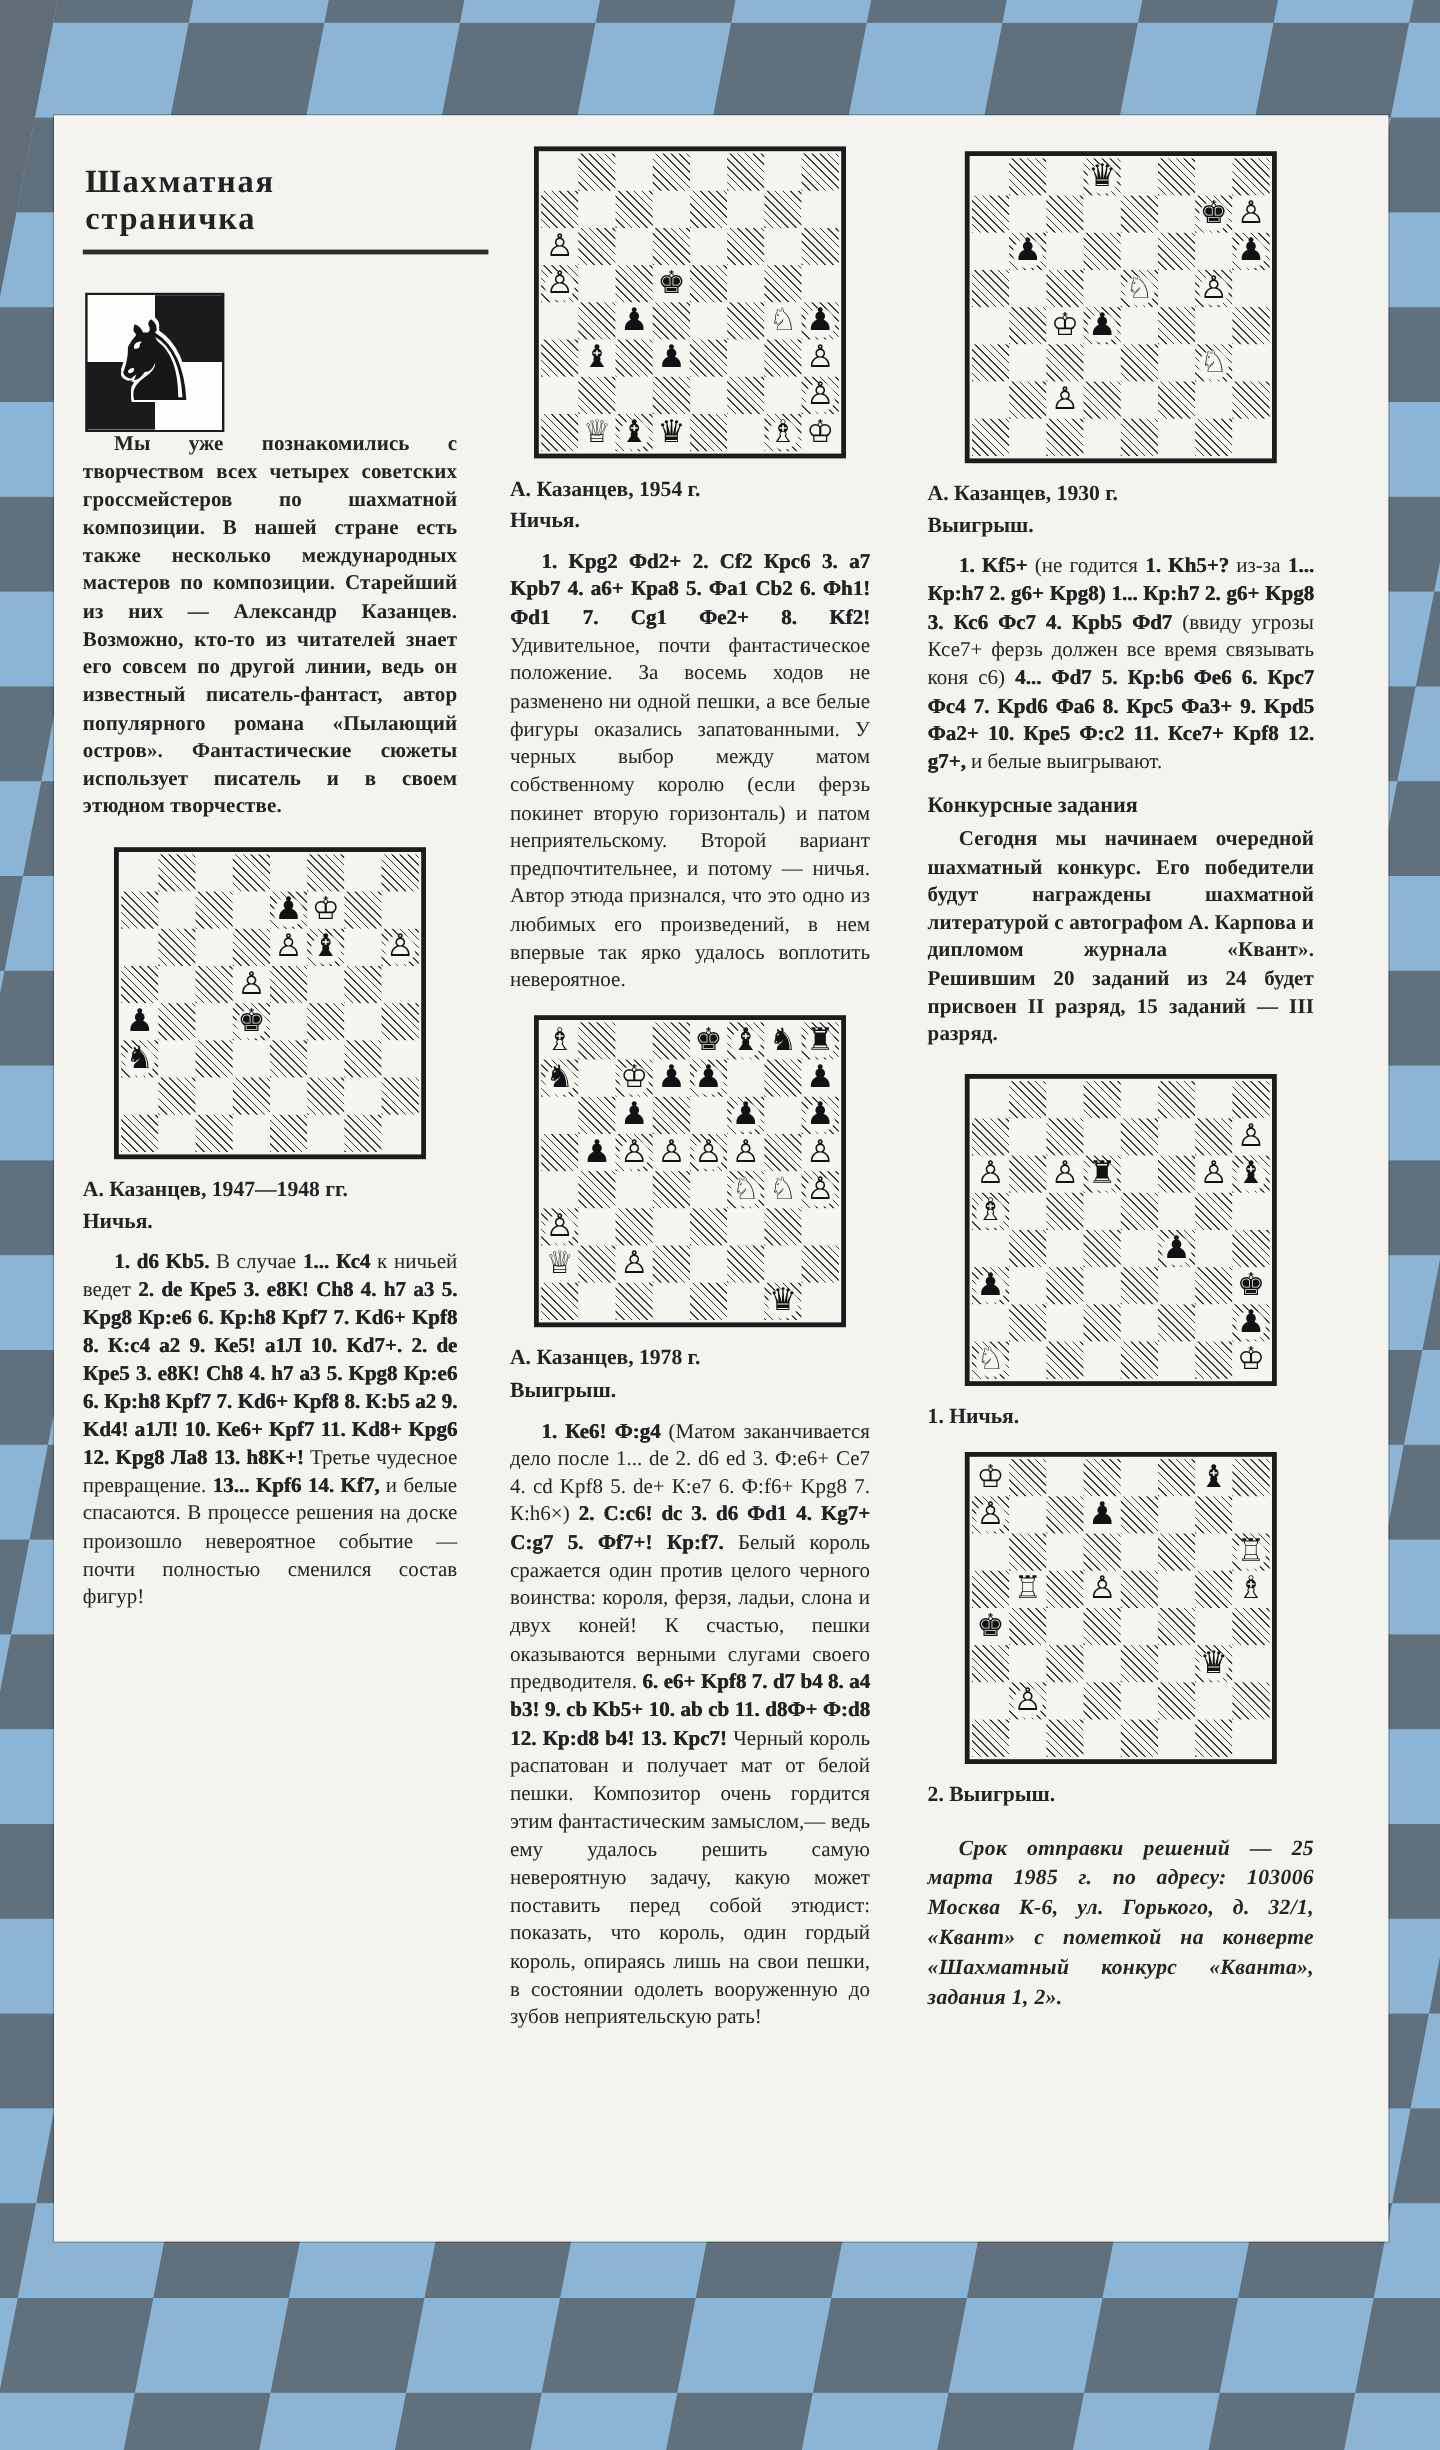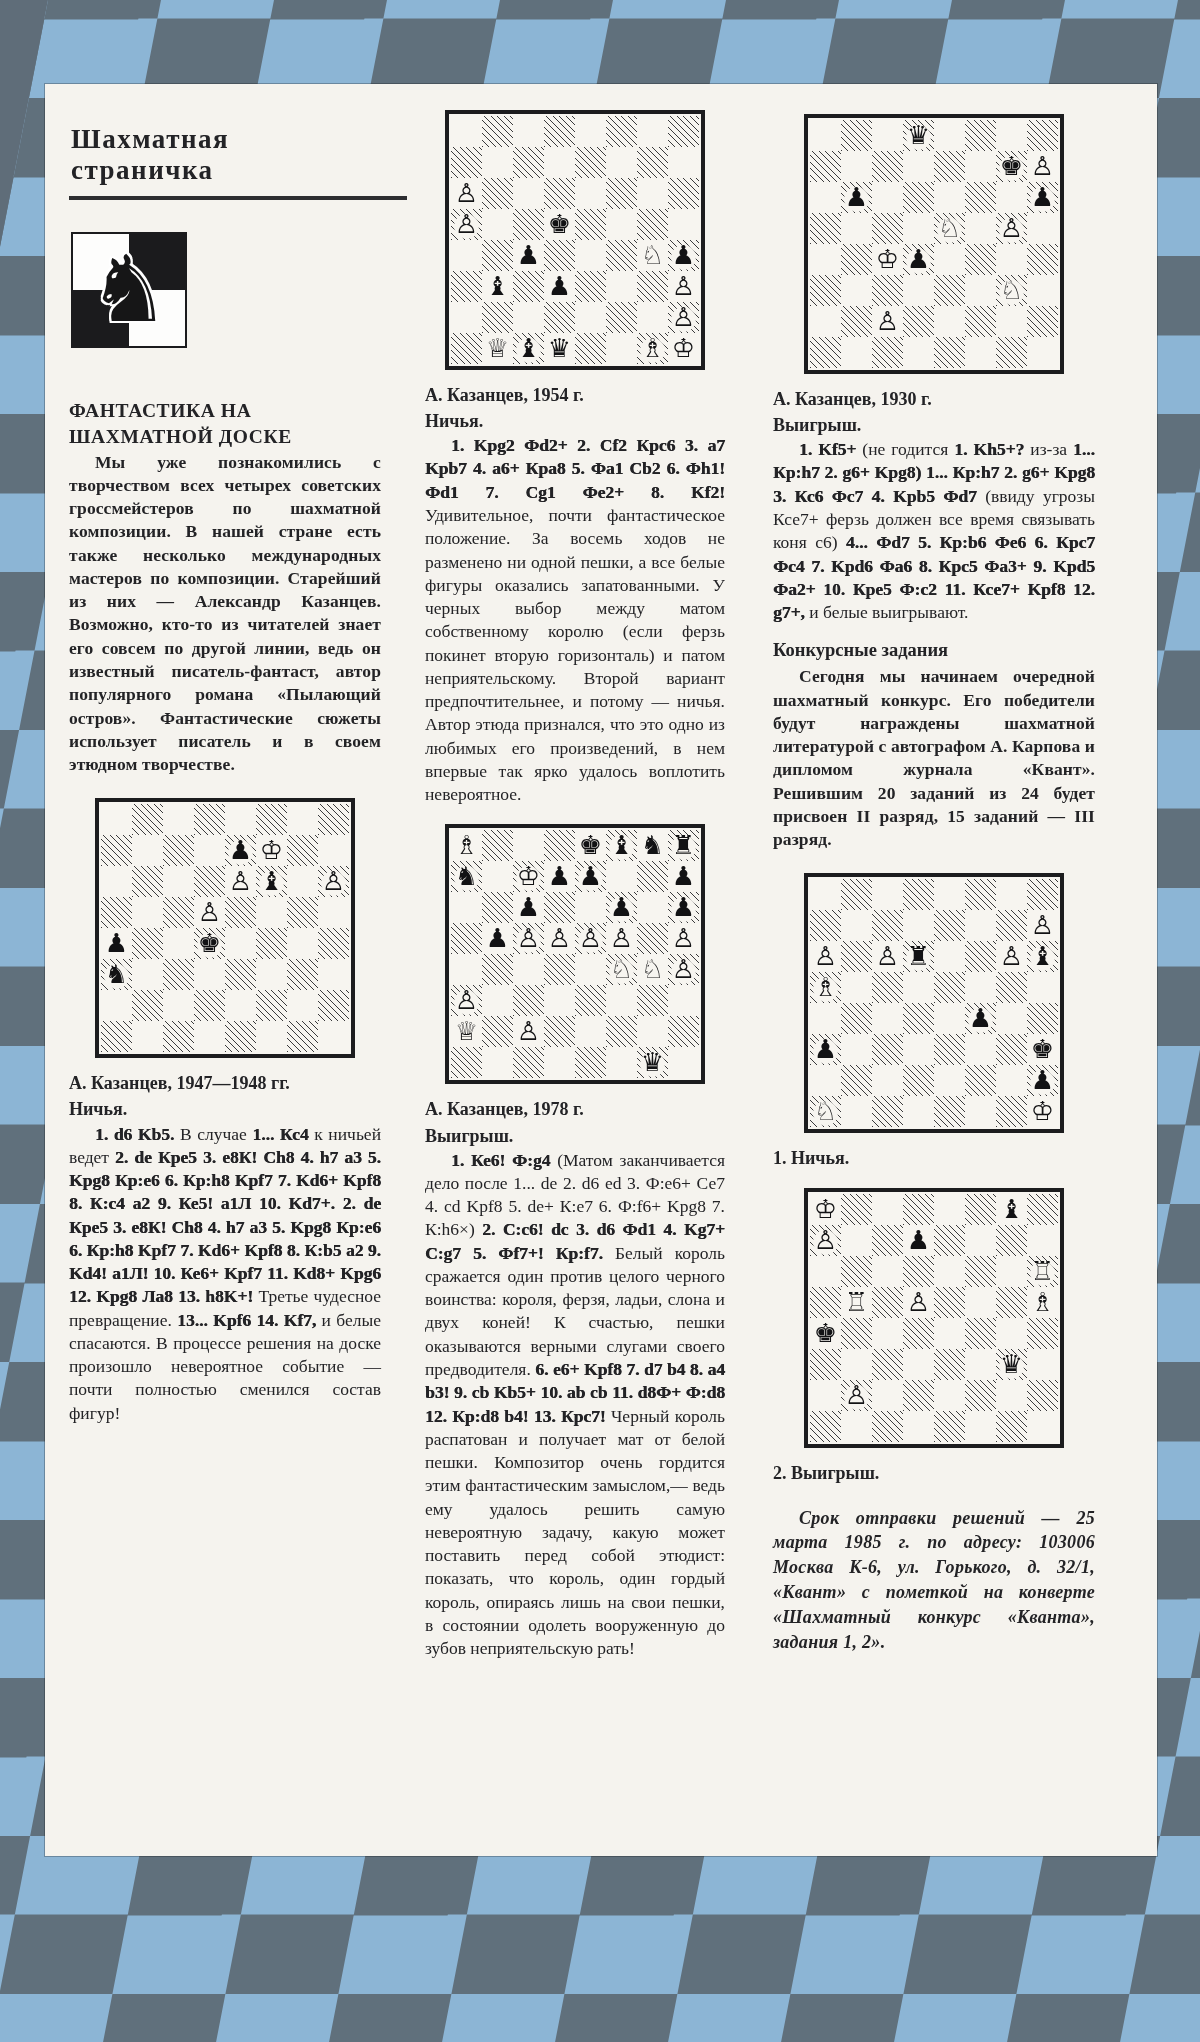--- a/index.html
+++ b/index.html
@@ -10,21 +10,21 @@
   }
   
   .border-layer{
     position:absolute;left:-160px;top:-60px;width:1560px;height:2260px;
     background:repeating-conic-gradient(#8cb5d5 0% 25%, #60707c 0% 50%);
     background-size:226px 158px;
     transform:skewX(-11deg);
   }
   
   .page{
-    position:absolute;left:45px;top:84px;width:1112px;height:1772px;
+    position:absolute;left:45px;top:96px;width:1112px;height:1772px;
     background:#f5f3ee;color:#232326;overflow:hidden;
     box-shadow:0 0 0 1px rgba(0,0,0,.25);
   }
   .cols{display:flex;padding:26px 26px 0 24px;}
   .col{flex:0 0 auto;}
   .col-left{width:312px;margin-right:44px;}
   .col-mid{width:300px;margin-right:48px;}
   .col-right{width:322px;}
 
   
@@ -48,21 +48,21 @@
     font-size:17.5px;line-height:1.33;text-align:justify;text-indent:26px;
     margin:0;font-weight:700;letter-spacing:.1px;
   }
   .intro{margin-top:50px;}
   .section-head{
     margin-top:52px;font-size:19.5px;font-weight:700;letter-spacing:.6px;line-height:1.35;
   }
   .narrative{margin-top:22px;}
   .solution{
     font-size:17.5px;line-height:1.33;text-align:justify;text-indent:26px;
-    margin:0 0 0 0;font-weight:400;
+    margin:10px 0 0 0;font-weight:400;
   }
   .solution b{font-weight:700;text-shadow:.4px 0 0 currentColor;}
   .caption{
     text-align:left;font-weight:700;font-size:18px;line-height:1.45;margin-top:12px;
   }
   .caption .cap-line{display:block;}
   .contest-head{
     text-align:left;font-weight:700;font-size:18.5px;margin-top:16px;
   }
   .deadline{
@@ -96,23 +96,20 @@
 
     <div class="col col-left">
       <div class="page-title">Шахматная страничка</div>
       <div class="title-rule"></div>
 
       <div class="logo">
         <span class="knight">♞</span>
       </div>
 
 
-      <div class="section-head">
-        <span>ФАНТАСТИКА НА ШАХМАТНОЙ ДОСКЕ</span>
-      </div>
 
       <p class="body narrative">Мы уже познакомились с творчеством всех четырех советских гроссмейстеров по шахматной композиции. В нашей стране есть также несколько международных мастеров по композиции. Старейший из них — Александр Казанцев. Возможно, кто-то из читателей знает его совсем по другой линии, ведь он известный писатель-фантаст, автор популярного романа «Пылающий остров». Фантастические сюжеты использует писатель и в своем этюдном творчестве.</p>
 
       <div class="board-wrap">
         <div class="board">
             <div class="sq"></div>
             <div class="sq dark"></div>
             <div class="sq"></div>
             <div class="sq dark"></div>
             <div class="sq"></div>

